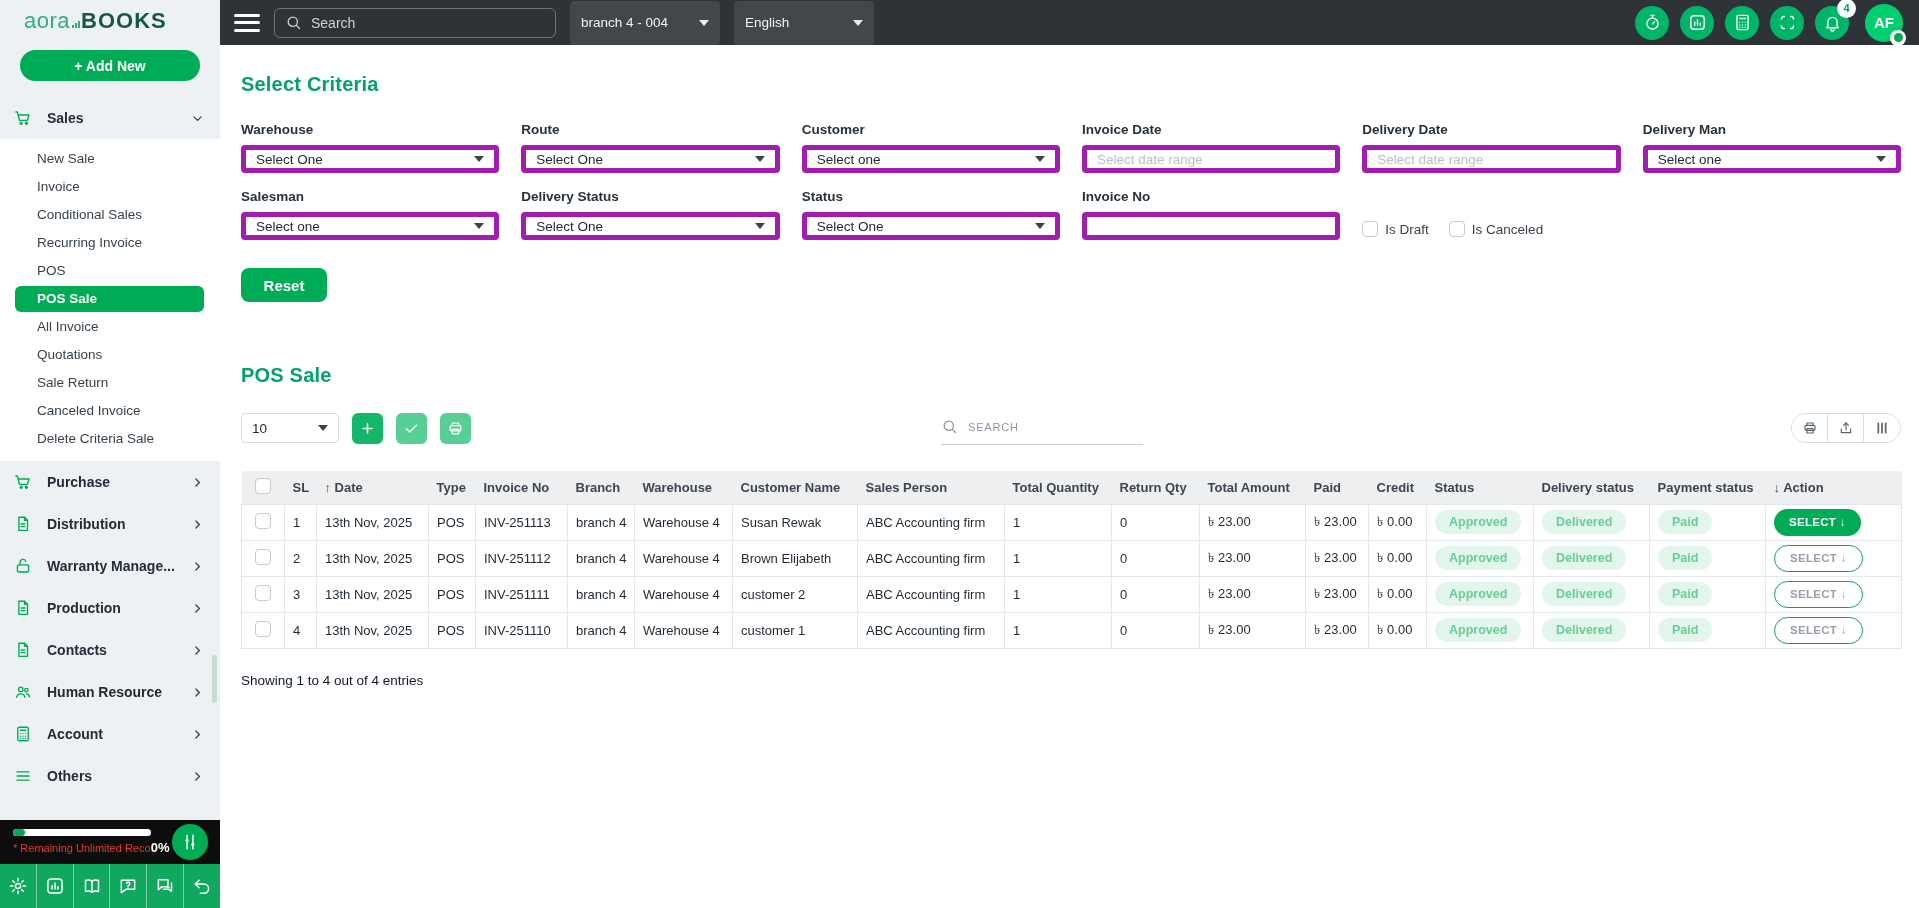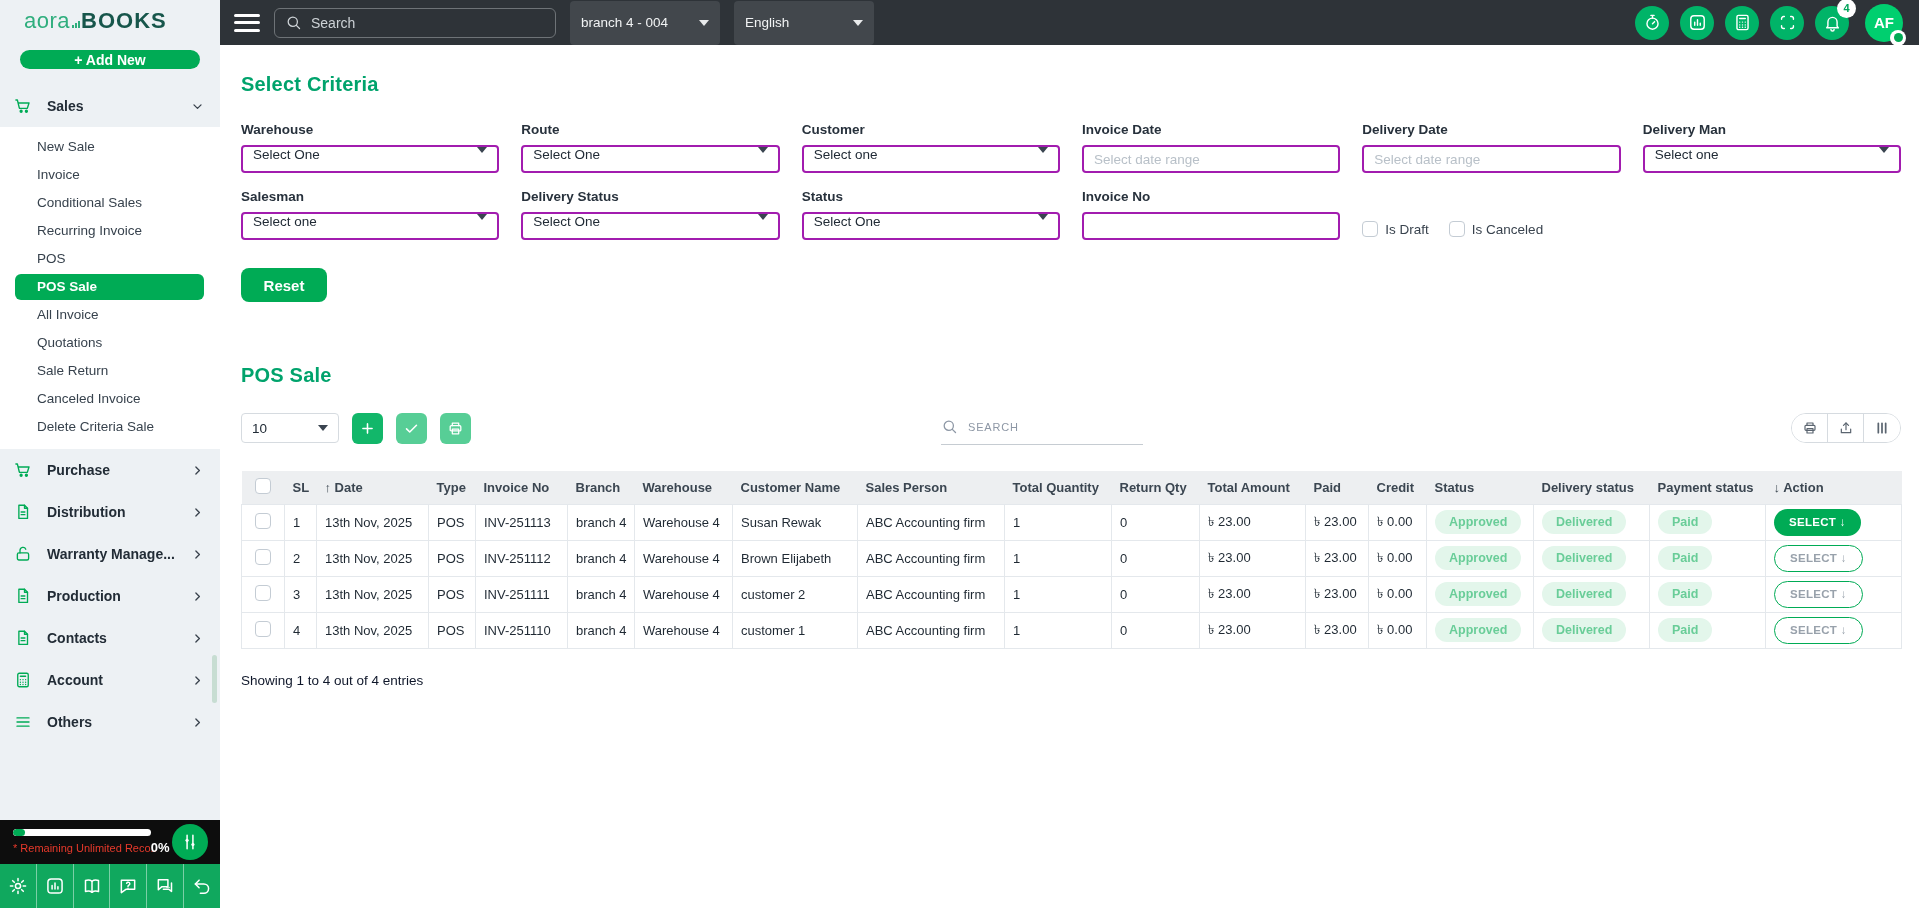--- a/index.html
+++ b/index.html
@@ -7,21 +7,21 @@
   body { font-family:"Liberation Sans", sans-serif; background:#fff; }
   .app { width:1919px; height:908px; display:flex; }
 
   
   .sidebar { flex:0 0 220px; width:220px; background:#edf1f4; display:flex; flex-direction:column; position:relative; }
   .logo { padding:8px 0 0 24px; font-size:22px; letter-spacing:.5px; display:flex; align-items:baseline; cursor:pointer; }
   .logo .logo-a { color:#2fae7d; font-weight:400; }
   .logo .logo-bars { display:inline-flex; align-items:flex-end; gap:1px; margin:0 1px 1px 2px; }
   .logo .logo-bars i { width:2px; background:#2fae7d; display:block; }
   .logo .logo-b { color:#17564b; font-weight:700; letter-spacing:1px; }
-  .add-new { margin:16px 20px 8px 20px; height:19px; border:none; border-radius:17px; background:#00ab55; color:#fff; font-weight:700; font-size:14px; cursor:pointer; font-family:inherit; }
+  .add-new { margin:16px 20px 8px 20px; height:31px; border:none; border-radius:17px; background:#00ab55; color:#fff; font-weight:700; font-size:14px; cursor:pointer; font-family:inherit; }
   .side-nav { flex:1; overflow:hidden; padding-top:8px; }
   .section-row { display:flex; align-items:center; height:42px; padding:0 16px 0 14px; cursor:pointer; }
   .section-row .sec-icon { width:18px; height:18px; color:#00ab55; margin-right:15px; display:inline-flex; }
   .section-row .sec-label { font-size:14px; font-weight:700; color:#222c36; }
   .section-row .chev { margin-left:auto; width:13px; height:13px; color:#39424c; display:inline-flex; }
   .submenu { background:#fff; padding:6px 0 8px 0; }
   .submenu-item { height:28px; line-height:28px; padding-left:37px; font-size:13.5px; color:#37424d; cursor:pointer; }
   .submenu-item.active { background:#00ab55; color:#fff; font-weight:700; border-radius:6px; margin:1px 16px 1px 15px; padding-left:22px; height:26px; line-height:26px; }
   .side-scroll-thumb { position:absolute; right:3px; top:655px; width:5px; height:48px; border-radius:3px; background:#c7ddd2; }
   .sidebar-meter { height:44px; background:#0d0d0d; position:relative; padding:9px 12px 0 13px; }
@@ -58,21 +58,21 @@
   .status-dot { position:absolute; right:-3px; bottom:-4px; width:16px; height:16px; border-radius:50%; background:#fff; display:flex; align-items:center; justify-content:center; }
   .status-dot i { width:9px; height:9px; border-radius:50%; background:#00ab55; display:block; }
 
   .content { flex:1; padding:28px 18px 0 21px; overflow:hidden; }
   .section-title { color:#00a36c; font-size:20px; font-weight:700; letter-spacing:.2px; }
   .t1 { margin-bottom:26px; }
   .t2 { margin:62px 0 26px 0; }
 
   .filters { display:grid; grid-template-columns:repeat(6,1fr); column-gap:22px; row-gap:16px; margin-bottom:28px; }
   .field label { display:block; font-size:13.5px; font-weight:700; color:#27313c; margin-bottom:8px; }
-  .select, .text-input { height:28px; border:2px solid #a21caf; border-radius:4px; background:#fff; display:flex; justify-content:space-between; padding:0 10px; font-size:13.5px; color:#212b36;gap:16px; }
+  .select, .text-input { height:28px; border:5px solid #a21caf; border-radius:4px; background:#fff; display:flex; align-items:center; justify-content:space-between; padding:0 10px; font-size:13.5px; color:#212b36;gap:16px; }
   .select { cursor:pointer; }
   .caret-d { width:0; height:0; border-left:5px solid transparent; border-right:5px solid transparent; border-top:6px solid #3a4450; }
   .text-input input { width:100%; border:none; outline:none; font-size:13.5px; color:#212b36; font-family:inherit; background:transparent; }
   .text-input input::placeholder { color:#b8c0c8; }
   .cb-group { grid-column:5; display:flex; align-items:center; gap:20px; padding-top:29px; }
   .cb-wrap { display:flex; align-items:center; gap:7px; cursor:pointer; }
   .cb { width:16px; height:16px; border:1.5px solid #c4ccd4; border-radius:4px; background:#fff; display:inline-block; }
   .cb-label { font-size:13.5px; color:#39434e; }
   .reset-btn { width:86px; height:34px; border:none; border-radius:8px; background:#00ab55; color:#fff; font-weight:700; font-size:15px; cursor:pointer; font-family:inherit; }
 
@@ -209,20 +209,36 @@
         </div>
         <div class="section-row">
           <span class="sec-icon ic">
             <svg viewBox="0 0 24 24" fill="none" stroke="currentColor" stroke-width="1.8" stroke-linecap="round" stroke-linejoin="round">
               <path d="M6.5 3h7.5l4 4v13.5H6.5z"></path>
               <path d="M14 3v4h4"></path>
               <path d="M9.5 12h5M9.5 15.5h5"></path>
             </svg>
           </span>
           <span class="sec-label">Contacts</span>
+          <span class="chev ic">
+            <svg viewBox="0 0 24 24" fill="none" stroke="currentColor" stroke-width="1.8" stroke-linecap="round" stroke-linejoin="round">
+              <path d="M9 5.5 15.5 12 9 18.5" stroke-width="2.4"></path>
+            </svg>
+          </span>
+        </div>
+        <div class="section-row">
+          <span class="sec-icon ic">
+            <svg viewBox="0 0 24 24" fill="none" stroke="currentColor" stroke-width="1.8" stroke-linecap="round" stroke-linejoin="round">
+              <circle cx="9" cy="8.5" r="3"></circle>
+              <path d="M3.5 19c.6-3 2.8-4.5 5.5-4.5s4.9 1.5 5.5 4.5"></path>
+              <circle cx="16.5" cy="9.5" r="2.3"></circle>
+              <path d="M16.7 14.6c2.2.2 3.6 1.5 4 3.8"></path>
+            </svg>
+          </span>
+          <span class="sec-label">Human Resource</span>
           <span class="chev ic">
             <svg viewBox="0 0 24 24" fill="none" stroke="currentColor" stroke-width="1.8" stroke-linecap="round" stroke-linejoin="round">
               <path d="M9 5.5 15.5 12 9 18.5" stroke-width="2.4"></path>
             </svg>
           </span>
         </div>
         <div class="section-row">
           <span class="sec-icon ic">
             <svg viewBox="0 0 24 24" fill="none" stroke="currentColor" stroke-width="1.8" stroke-linecap="round" stroke-linejoin="round">
               <rect x="5" y="3" width="14" height="18" rx="2"></rect>

